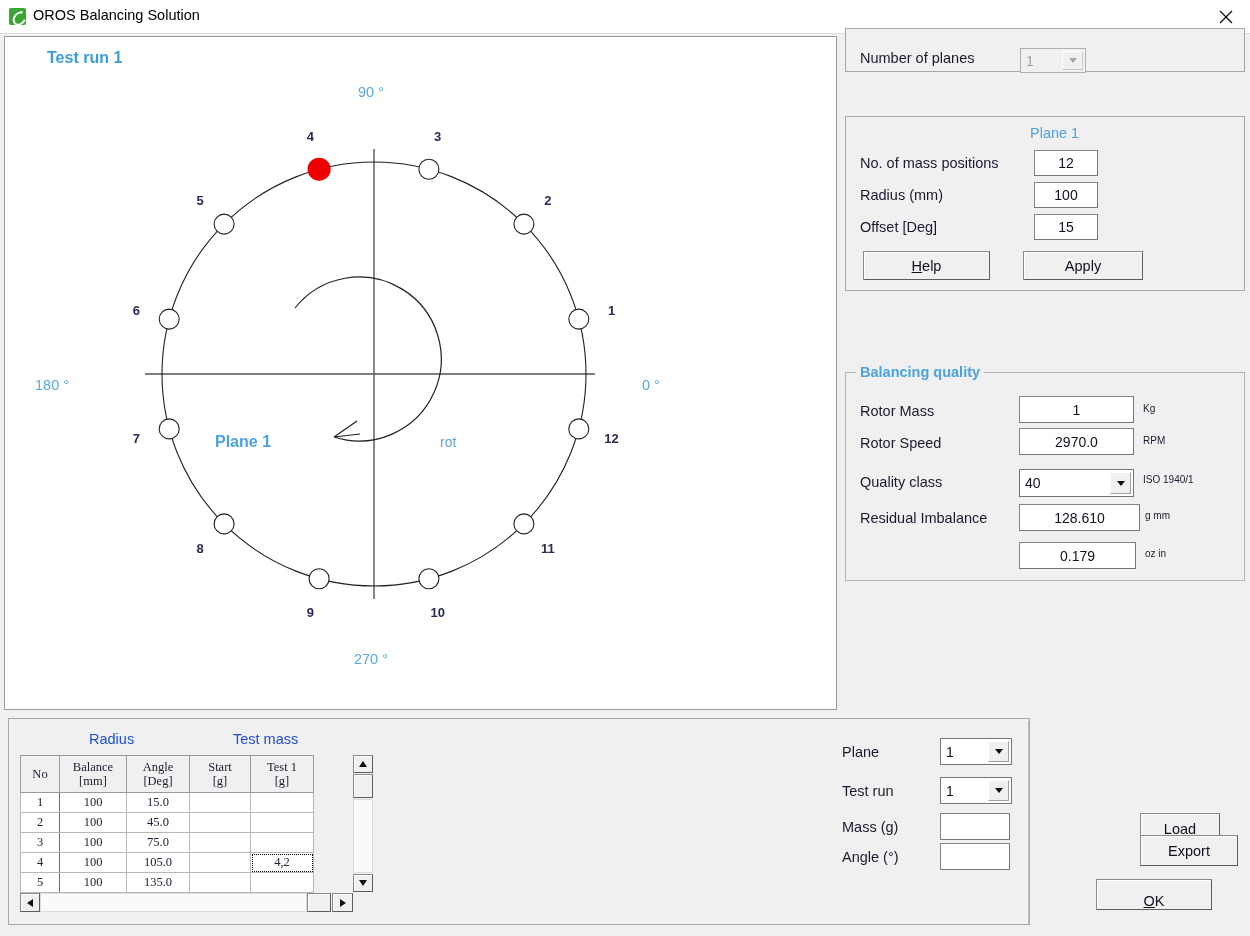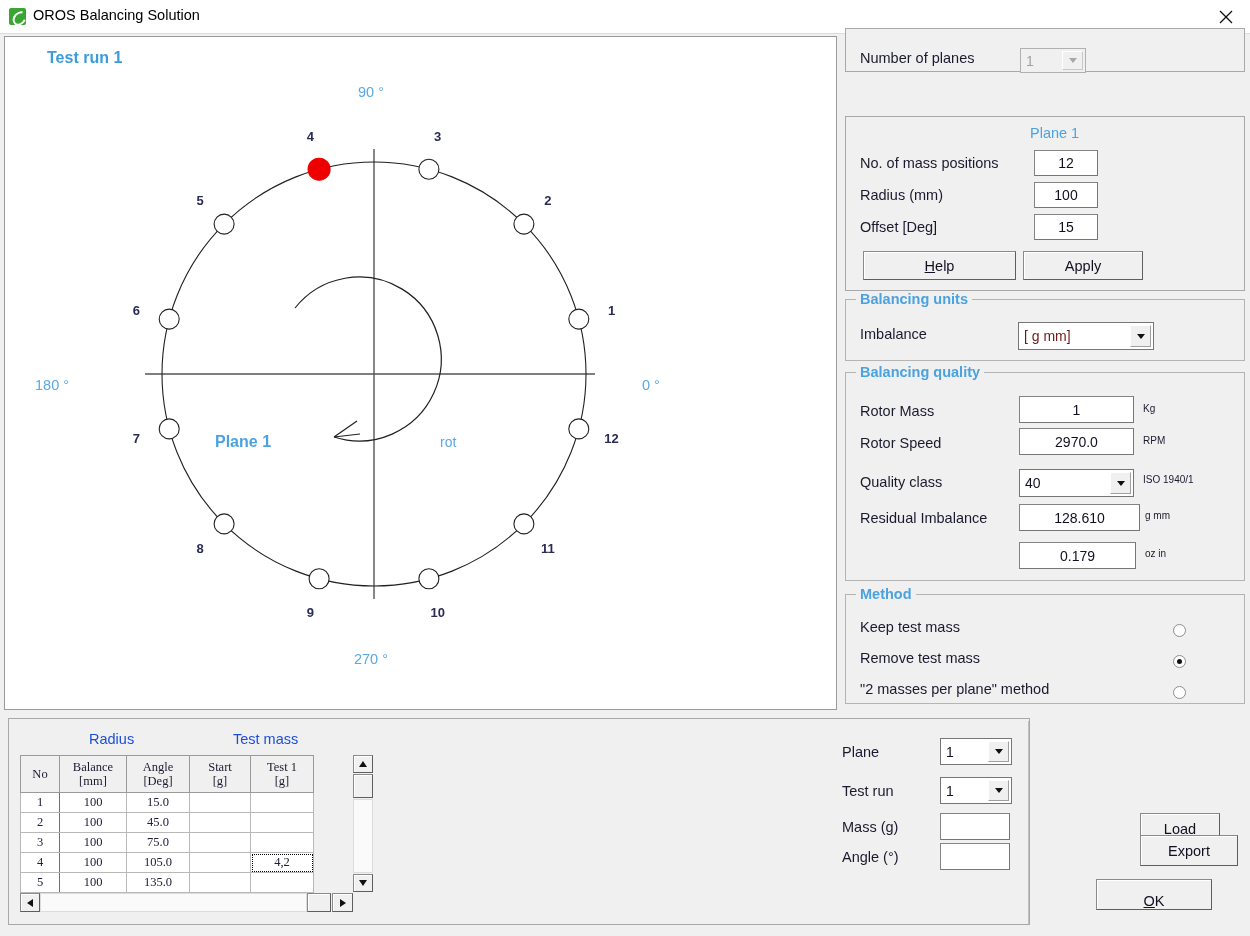--- a/index.html
+++ b/index.html
@@ -295,38 +295,28 @@
 
     <div class="lbl" style="left:14px; top:38px;">No. of mass positions</div>
     <div class="tfield" style="left:188px; top:33px; width:64px; height:26px;">12</div>
 
     <div class="lbl" style="left:14px; top:70px;">Radius (mm)</div>
     <div class="tfield" style="left:188px; top:65px; width:64px; height:26px;">100</div>
 
     <div class="lbl" style="left:14px; top:102px;">Offset   [Deg]</div>
     <div class="tfield" style="left:188px; top:97px; width:64px; height:26px;">15</div>
 
-    <div class="btn" style="left:17px; top:134px; width:153px; height:29px;">
+    <div class="btn" style="left:17px; top:134px; width:127px; height:29px;">
       <span><u>H</u><span>elp</span></span>
     </div>
     <div class="btn" style="left:177px; top:134px; width:120px; height:29px;">
       <span>Apply</span>
     </div>
   </div>
 
-  <div class="groupbox" style="left:845px; top:299px; width:400px; height:62px;">
-    <div class="gb-title">Balancing units</div>
-    <div class="lbl" style="left:14px; top:26px;">Imbalance</div>
-    <div class="combo maroon" style="left:172px; top:22px; width:136px; height:28px;">
-      <span>[ g mm]</span>
-      <span class="arrow-box">
-          <i class="tri-down"></i>
-        </span>
-    </div>
-  </div>
 
   <div class="groupbox" style="left:845px; top:372px; width:400px; height:209px;">
     <div class="gb-title">Balancing quality</div>
 
     <div class="lbl" style="left:14px; top:30px;">Rotor Mass</div>
     <div class="tfield" style="left:173px; top:23px; width:115px; height:27px;">1</div>
     <div class="unit" style="left:297px; top:30px;">Kg</div>
 
     <div class="lbl" style="left:14px; top:62px;">Rotor Speed</div>
     <div class="tfield" style="left:173px; top:55px; width:115px; height:27px;">2970.0</div>
@@ -342,31 +332,20 @@
     <div class="unit" style="left:297px; top:101px;">ISO 1940/1</div>
 
     <div class="lbl" style="left:14px; top:137px;">Residual Imbalance</div>
     <div class="tfield" style="left:173px; top:131px; width:121px; height:27px;">128.610</div>
     <div class="unit" style="left:299px; top:137px;">g mm</div>
 
     <div class="tfield" style="left:173px; top:169px; width:117px; height:27px;">0.179</div>
     <div class="unit" style="left:299px; top:175px;">oz in</div>
   </div>
 
-  <div class="groupbox" style="left:845px; top:594px; width:400px; height:110px;">
-    <div class="gb-title">Method</div>
-    <div>
-        <div class="lbl" style="left: 14px; top: 24px;">Keep test mass</div>
-        <div class="radio" style="left: 327px; top: 29px;"></div>
-        <div class="lbl" style="left: 14px; top: 55px;">Remove test mass</div>
-        <div class="radio on" style="left: 327px; top: 60px;"></div>
-        <div class="lbl" style="left: 14px; top: 86px;">"2 masses per plane" method</div>
-        <div class="radio" style="left: 327px; top: 91px;"></div>
-      </div>
-  </div>
 
   <div class="bottom-panel">
     <div class="grid-hdr-lbl" style="left:80px; top:12px;">Radius</div>
     <div class="grid-hdr-lbl" style="left:224px; top:12px;">Test mass</div>
 
     <table class="grid">
       <thead>
           <tr>
             <th style="width: 34px;"><span style="display:inline-block;padding:8px 0">No</span></th>
             <th style="width: 62px;">Balance<br>[mm]</th>

